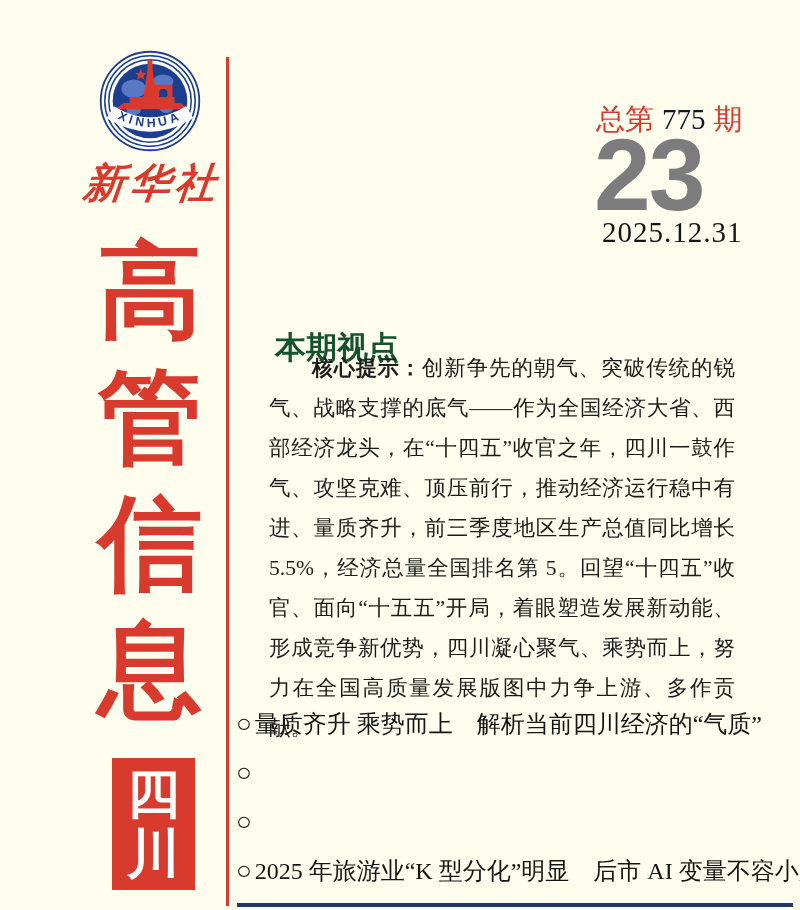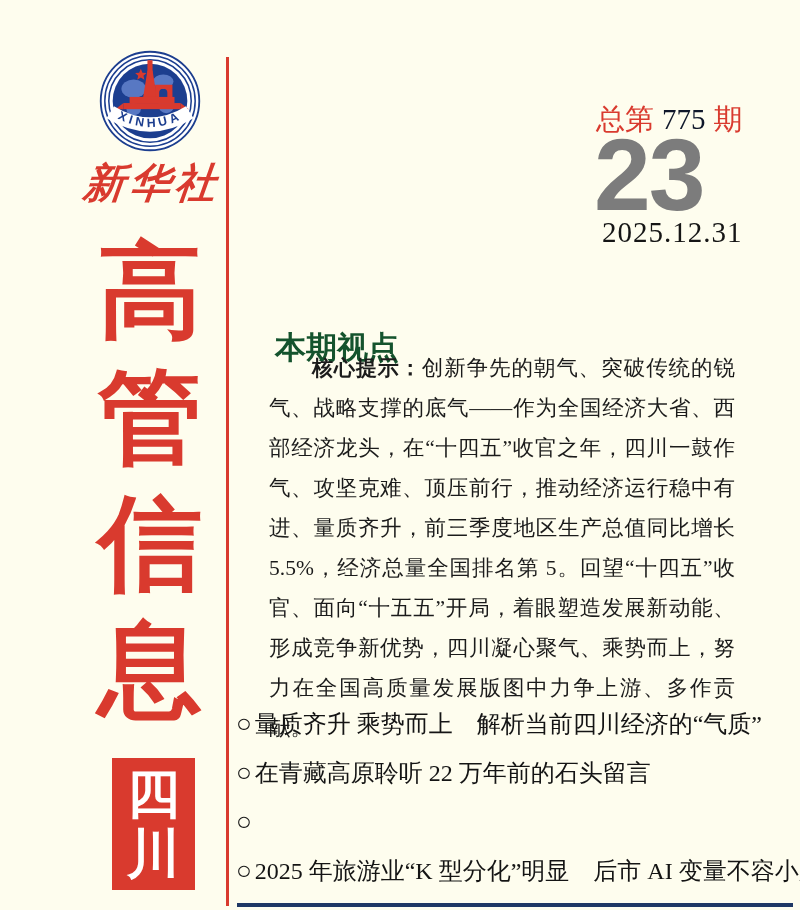--- a/index.html
+++ b/index.html
@@ -138,21 +138,20 @@
   <h2 class="vp-heading">本期视点</h2>
   <p class="vp-body"><b>核心提示：</b><span>创新争先的朝气、突破传统的锐气、战略支撑的底气——作为全国经济大省、西部经济龙头，在“十四五”收官之年，四川一鼓作气、攻坚克难、顶压前行，推动经济运行稳中有进、量质齐升，前三季度地区生产总值同比增长 5.5%，经济总量全国排名第 5。回望“十四五”收官、面向“十五五”开局，着眼塑造发展新动能、形成竞争新优势，四川凝心聚气、乘势而上，努力在全国高质量发展版图中力争上游、多作贡献。</span></p>
 
   <ul class="headlines">
     <li>
       <span class="bullet">○</span>
       <span>量质齐升 乘势而上　解析当前四川经济的“气质”</span>
     </li>
     <li>
       <span class="bullet">○</span>
-      <span>在青藏高原聆听 22 万年前的石头留言</span>
     </li>
     <li>
       <span class="bullet">○</span>
     </li>
     <li>
       <span class="bullet">○</span>
       <span>2025 年旅游业“K 型分化”明显　后市 AI 变量不容小觑</span>
     </li>
   </ul>
 

